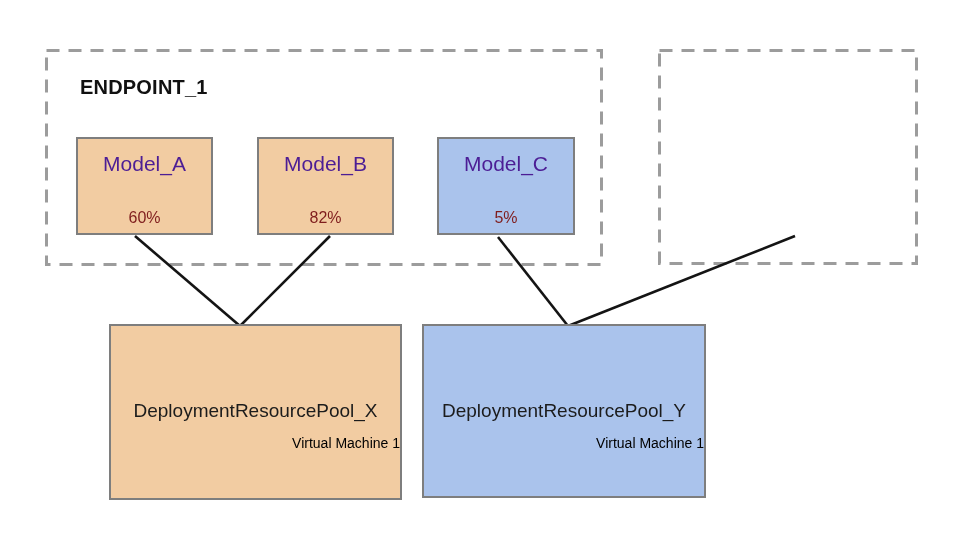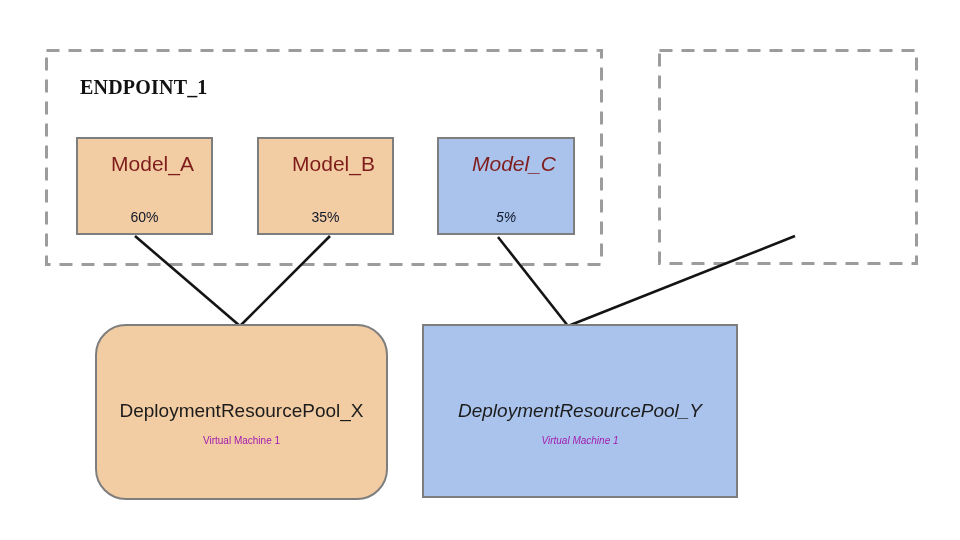--- a/index.html
+++ b/index.html
@@ -22,46 +22,45 @@
     width: 960px;
     height: 540px;
   }
   .endpoint-label {
     position: absolute;
     font-size: 20px;
     font-weight: bold;
     color: #111111;
     letter-spacing: 0.2px;
     white-space: nowrap;
-    font-family: Liberation Serif, serif;
   }
   .model-card {
     position: absolute;
     width: 137px;
     height: 98px;
     border: 2px solid #7e7e7e;
     box-sizing: border-box;
   }
   .model-card .model-name {
     position: absolute;
     top: 13px;
-    left: 8px;
+    left: 0;
     width: 100%;
     text-align: center;
     font-size: 21px;
-    color: #7f1d1d;
+    color: #4c1d95;
   }
   .model-card .model-traffic {
     position: absolute;
     top: 70px;
     left: 0;
     width: 100%;
     text-align: center;
-    font-size: 14px;
-    color: #0f172a;
+    font-size: 16px;
+    color: #7f1d1d;
   }
   .pool-card {
     position: absolute;
     border: 2px solid #7e7e7e;
     box-sizing: border-box;
   }
   .pool-card .pool-name {
     position: absolute;
     top: 74px;
     left: 0;
@@ -69,27 +68,27 @@
     text-align: center;
     font-size: 19px;
     color: #1c1c1c;
     white-space: nowrap;
   }
   .pool-card .pool-machine {
     position: absolute;
     top: 109px;
     left: 0;
     width: 100%;
-    text-align: center;
-    font-size: 10px;
-    color: #a21caf;
+    text-align: right;
+    font-size: 14px;
+    color: #000000;
     white-space: nowrap;
   }
   .fill-orange { background: #f2cca2; }
-  .fill-blue   { background: #aac3ec; font-style: italic; }
+  .fill-blue   { background: #aac3ec; }
 </style>
 </head>
 <body>
 
 <div class="canvas">
 
   <svg class="overlay" viewBox="0 0 960 540" xmlns="http://www.w3.org/2000/svg">
 
     <rect x="46.5" y="50.5" width="555" height="214" fill="none" stroke="#9c9c9c" stroke-width="3" stroke-dasharray="13 9"></rect>
     <rect x="659.5" y="50.5" width="257" height="213" fill="none" stroke="#9c9c9c" stroke-width="3" stroke-dasharray="13 9"></rect>
@@ -102,32 +101,32 @@
 
   <div class="endpoint-label" style="left:80px; top:76px;">ENDPOINT_1</div>
 
   <div class="model-card fill-orange" style="left:76px; top:137px;">
     <div class="model-name">Model_A</div>
     <div class="model-traffic">60%</div>
   </div>
 
   <div class="model-card fill-orange" style="left:257px; top:137px;">
     <div class="model-name">Model_B</div>
-    <div class="model-traffic">35%</div>
+    <div class="model-traffic">82%</div>
   </div>
 
   <div class="model-card fill-blue" style="left:437px; top:137px; width:138px;">
     <div class="model-name">Model_C</div>
     <div class="model-traffic">5%</div>
   </div>
 
 
-  <div class="pool-card fill-orange" style="left:95px; top:324px; width:293px; height:176px;border-radius:31px;">
+  <div class="pool-card fill-orange" style="left:109px; top:324px; width:293px; height:176px;">
     <div class="pool-name">DeploymentResourcePool_X</div>
     <div class="pool-machine">Virtual Machine 1</div>
   </div>
 
-  <div class="pool-card fill-blue" style="left:422px; top:324px; width:316px; height:174px;">
+  <div class="pool-card fill-blue" style="left:422px; top:324px; width:284px; height:174px;">
     <div class="pool-name">DeploymentResourcePool_Y</div>
     <div class="pool-machine">Virtual Machine 1</div>
   </div>
 
 </div>
 
 </body></html>

